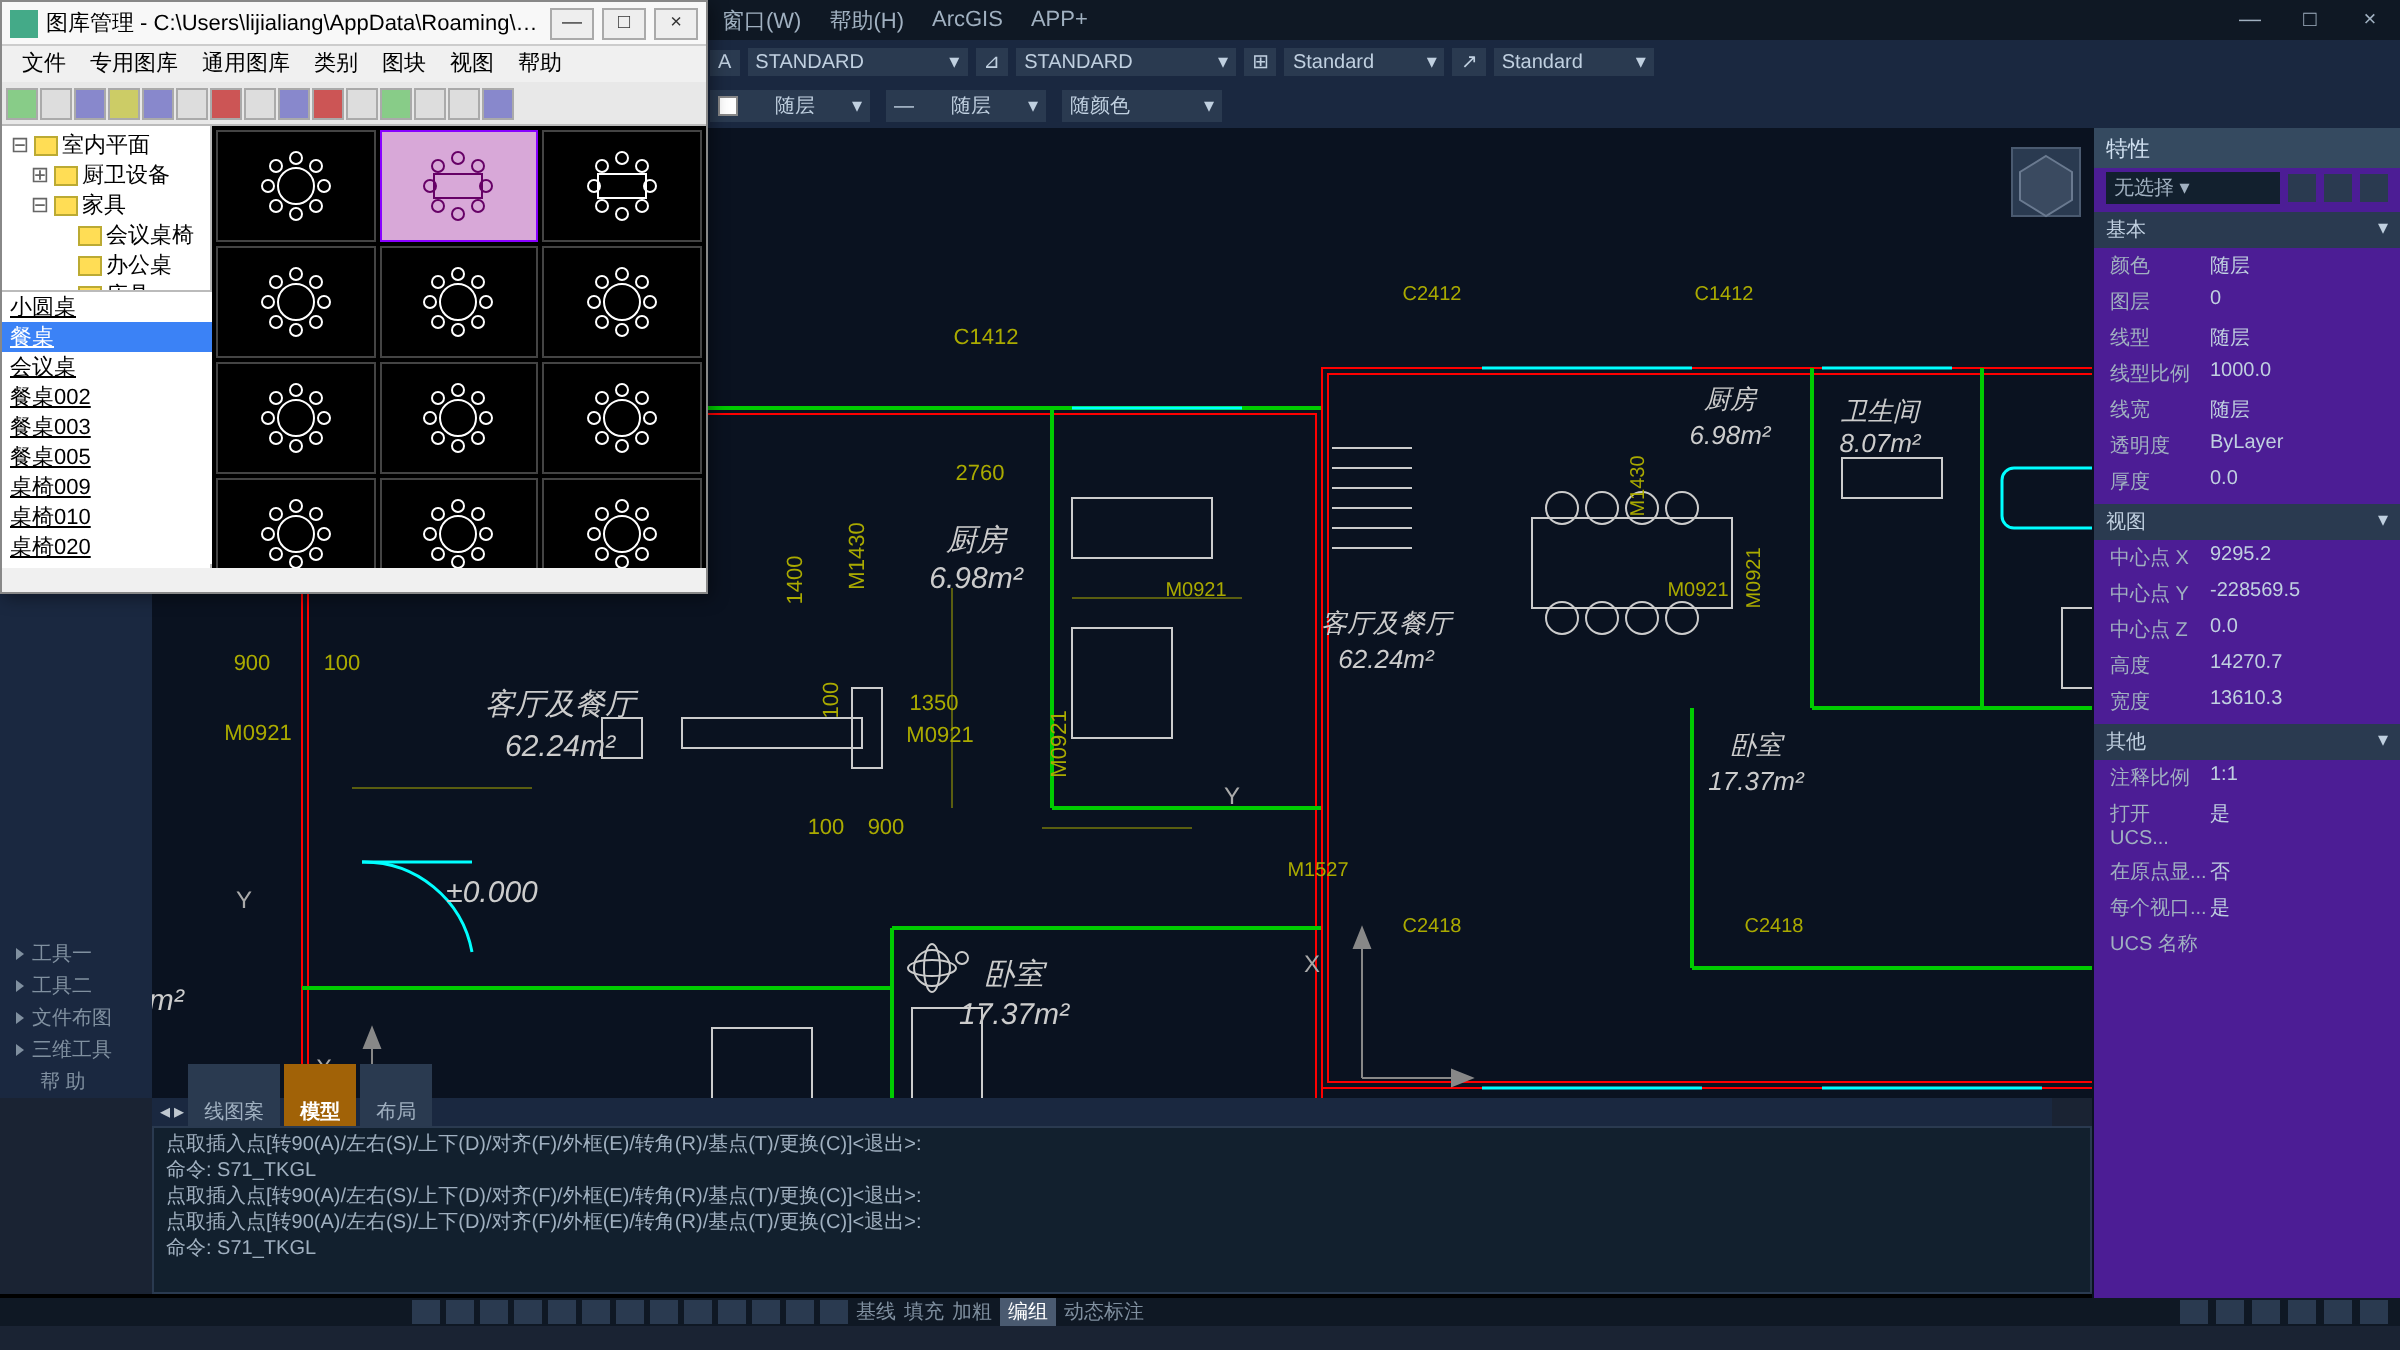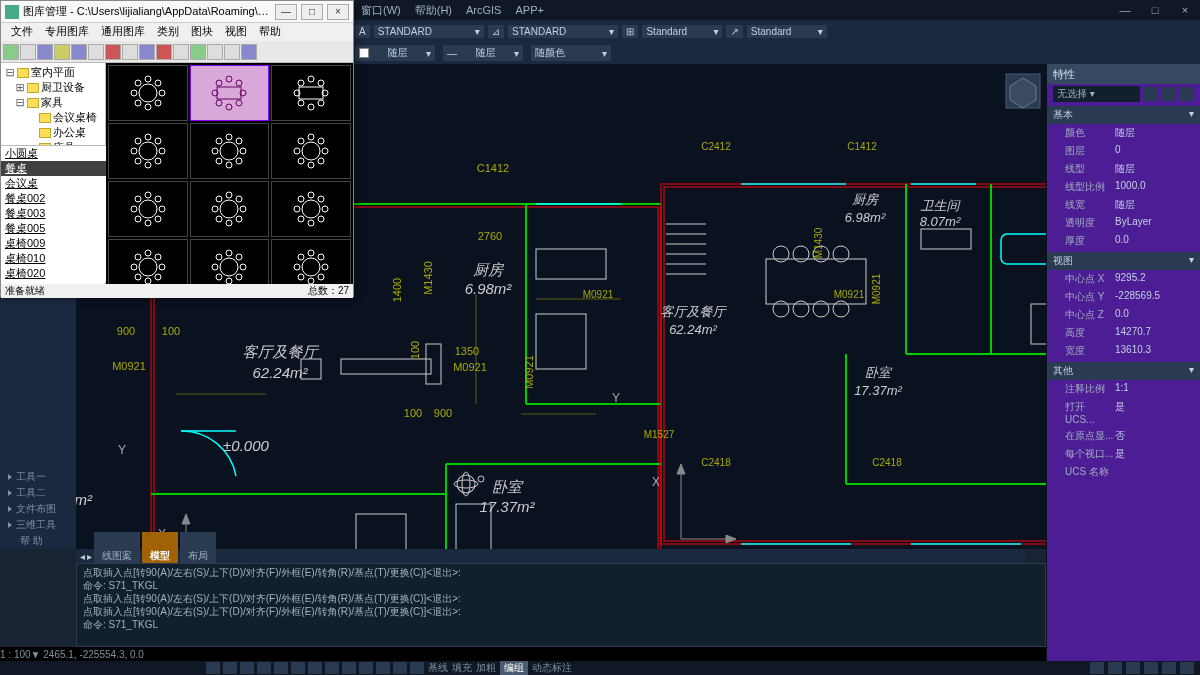--- a/index.html
+++ b/index.html
@@ -43,58 +43,58 @@
 .tree-icon { width: 10px; text-align: center; color: #666; }
 .tree-folder { width: 12px; height: 10px; background: #fd5; border: 1px solid #ba3; margin: 0 2px; }
 .tree-hl { background: #ffcc33; border-radius: 50%; position: relative; }
 .lib-right { flex: 1; display: flex; flex-direction: column; }
 .lib-grid { flex: 1; background: #000; display: grid; grid-template-columns: repeat(3, 1fr); grid-auto-rows: 56px; gap: 2px; padding: 2px; overflow: auto; }
 .lib-cell { background: #000; border: 1px solid #444; position: relative; display: flex; align-items: center; justify-content: center; }
 .lib-cell.sel { background: #d8a8d8; border: 1px solid #80f; }
 .lib-symbol { width: 40px; height: 40px; }
 .lib-list { width: 105px; background: #fff; color: #000; font-size: 11px; position: absolute; left: 0; top: 144px; bottom: 14px; border-top: 1px solid #bbb; overflow: auto; }
 .lib-list div { padding: 0 4px; text-decoration: underline; }
-.lib-list div.sel { background: #404040; color: #fff; }
+.lib-list div.sel { background: #3b82f6; color: #fff; }
 .lib-status { height: 14px; background: #f0f0f0; color: #000; font-size: 10px; padding: 0 4px; display: flex; }
 .lib-status-r { margin-left: auto; }
 
 
 .canvas { position: absolute; top: 64px; left: 76px; right: 154px; bottom: 126px; background: #0a1220; overflow: hidden; }
 .canvas svg { width: 100%; height: 100%; }
 
 
 .left-tools { position: absolute; top: 64px; left: 0; width: 76px; bottom: 126px; background: #1a2840; }
 .left-labels { position: absolute; bottom: 0; left: 8px; font-size: 10px; color: #8090a0; }
 .left-labels div { padding: 1px 0; display: flex; align-items: center; gap: 4px; }
 .expand-tri { width: 0; height: 0; border-left: 4px solid #8090a0; border-top: 3px solid transparent; border-bottom: 3px solid transparent; }
 
 
 .props { position: absolute; top: 64px; right: 0; width: 154px; bottom: 14px; background: #4c1d95; border-left: 1px solid #0a1220; }
 .props-title { height: 20px; background: #354a60; display: flex; align-items: center; padding: 0 6px; font-size: 11px; color: #d0e0f0; }
 .props-sel { height: 20px; display: flex; align-items: center; padding: 0 6px; gap: 4px; }
 .props-sel-dd { flex: 1; background: #12202e; padding: 1px 4px; color: #a0b0c0; font-size: 10px; }
 .props-icon { width: 14px; height: 14px; background: #2a3a50; }
 .props-section { background: #2a3a50; padding: 2px 6px; font-size: 10px; color: #c0d0e0; display: flex; justify-content: space-between; margin-top: 2px; }
-.props-row { display: flex; padding: 2px 18px; font-size: 10px; }
+.props-row { display: flex; padding: 2px 8px; font-size: 10px; }
 .props-label { width: 50px; color: #a0b0c0; }
 .props-val { flex: 1; color: #c0d0e0; }
 
 
 .rtools { position: absolute; top: 64px; right: 154px; width: 20px; bottom: 126px; background: #1a2840; }
 .rtools div { width: 16px; height: 16px; margin: 2px auto; background: #2a3a50; }
 
 
 .tabs { position: absolute; bottom: 112px; left: 76px; right: 174px; height: 14px; background: #1a2840; display: flex; align-items: center; gap: 2px; font-size: 10px; padding: 0 4px; }
 .tab { padding: 17px 8px; background: #2a3a50; color: #a0b0c0; }
 .tab.active { background: #a16207; color: #fff; font-weight: bold; }
 .cmd-area { position: absolute; bottom: 28px; left: 76px; right: 154px; height: 84px; background: #12202e; color: #a0b0c0; font-size: 10px; padding: 2px 6px; overflow: hidden; border: 1px solid #2a3a50; }
 .cmd-line { white-space: nowrap; line-height: 13px; }
 
 .status-bar { position: absolute; bottom: 14px; left: 0; right: 154px; height: 14px; background: #000000; color: #8090a0; font-size: 10px; display: flex; align-items: center; padding: 0 0; gap: 10px; }
-.bottom-bar { position: absolute; bottom: 0; left: 0; right: 0; height: 14px; background: #0f1824; color: #8090a0; font-size: 10px; display: flex; align-items: center; padding: 0 6px; gap: 4px; }
+.bottom-bar { position: absolute; bottom: 12px; left: 0; right: 0; height: 14px; background: #0f1824; color: #8090a0; font-size: 10px; display: flex; align-items: center; padding: 0 6px; gap: 4px; }
 .bb-icons { display: flex; gap: 3px; margin-left: 200px; }
 .bb-icons div { width: 14px; height: 12px; background: #2a3a50; }
 .bb-right { margin-left: auto; display: flex; gap: 4px; }
 .bb-right div { width: 14px; height: 12px; background: #2a3a50; }
 </style>
 </head>
 <body>
 
 <div class="main-menu">
   <span>窗口(W)</span>
@@ -607,24 +607,20 @@
       <div class="sel">餐桌</div>
       <div>会议桌</div>
       <div>餐桌002</div>
       <div>餐桌003</div>
       <div>餐桌005</div>
       <div>桌椅009</div>
       <div>桌椅010</div>
       <div>桌椅020</div>
       <div>餐椅001</div>
     </div>
-  <div class="lib-status">
-    <span>准备就绪</span>
-    <span class="lib-status-r">总数：27</span>
-  </div>
 </div>
 
 <div class="props">
   <div class="props-title">特性</div>
   <div class="props-sel">
     <div class="props-sel-dd"><span>无选择</span> ▾</div>
     <div class="props-icon"></div>
     <div class="props-icon"></div>
     <div class="props-icon"></div>
   </div>

